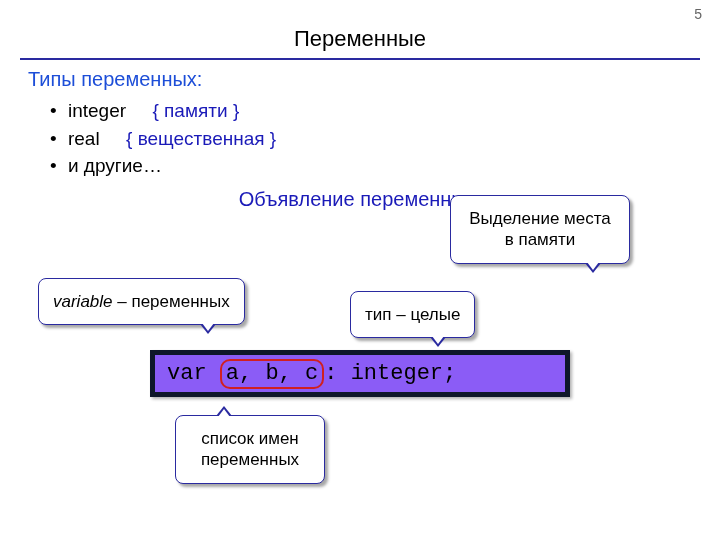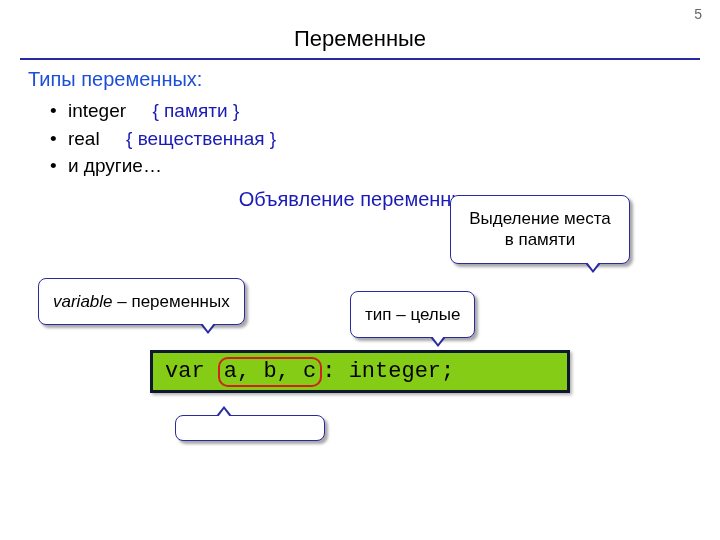--- a/index.html
+++ b/index.html
@@ -95,22 +95,22 @@
     content:""; position:absolute; left:-6px; top:3px;
     border-left:6px solid transparent; border-right:6px solid transparent;
     border-bottom:8px solid #fff;
   }
 
   .codebox {
     position: absolute;
     left: 150px;
     top: 350px;
     width: 420px;
-    background: #84cc16;
-    border: 3px solid #0f172a;
+    background: #8b5cf6;
+    border: 5px solid #0f172a;
     box-shadow: 2px 2px 3px rgba(0,0,0,0.3);
     font-family: "Courier New", monospace;
     font-size: 22px;
     padding: 6px 12px;
     white-space: nowrap;
   }
   .var-circle {
     border: 2px solid #d02020;
     border-radius: 10px;
     padding: 0 4px 1px 4px;
@@ -159,13 +159,14 @@
   <span>тип – целые</span>
   <div class="pointer ptr-down-right"></div>
 </div>
 
 <div class="codebox">
   <span>var </span><span class="var-circle">a, b, c</span><span>: integer;</span>
 </div>
 
 <div class="callout" style="left:175px; top:415px; width:150px;">
   <div class="pointer ptr-up-left"></div>
+  <span>список имен переменных</span>
 </div>
 
 </body></html>

